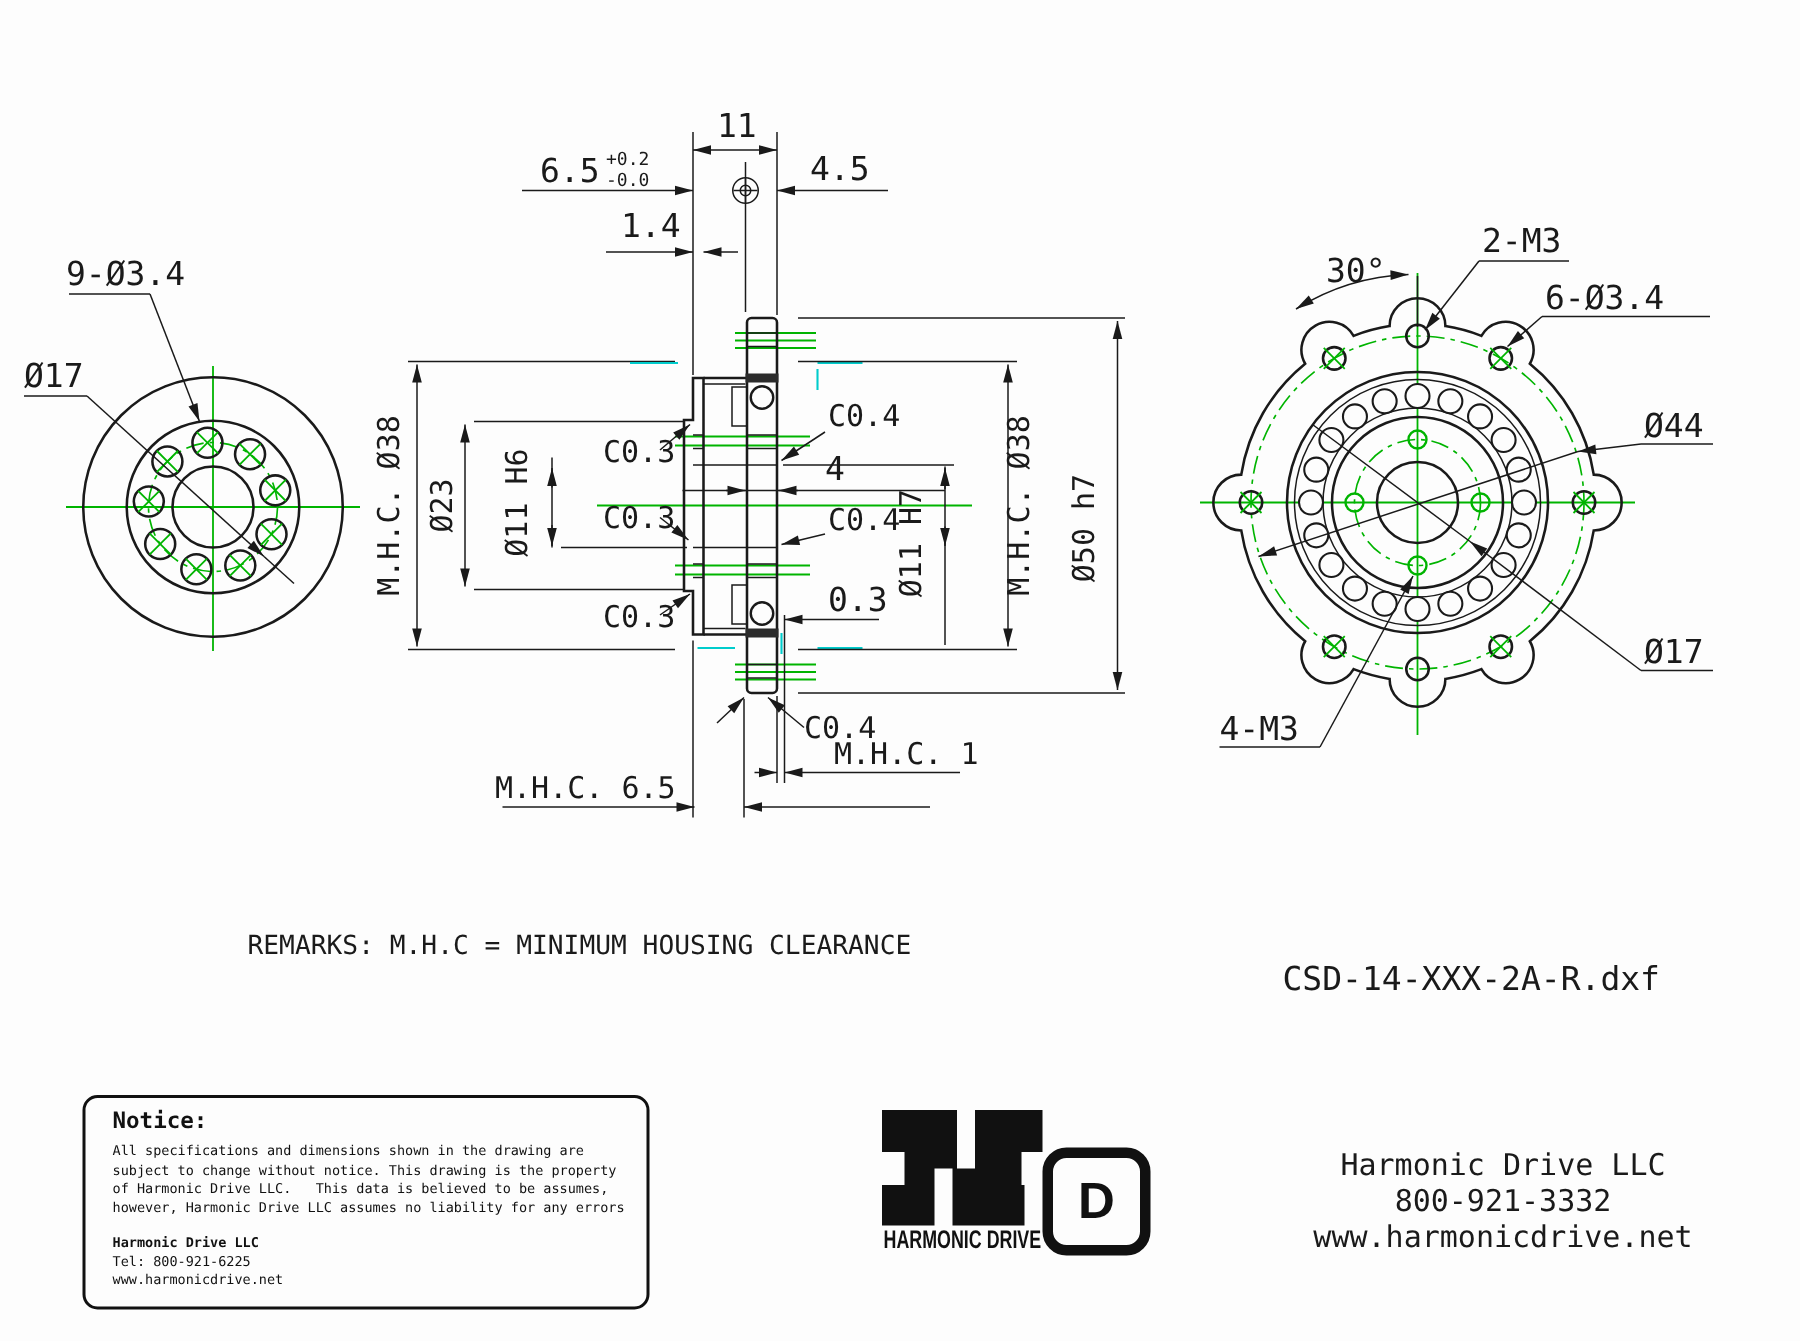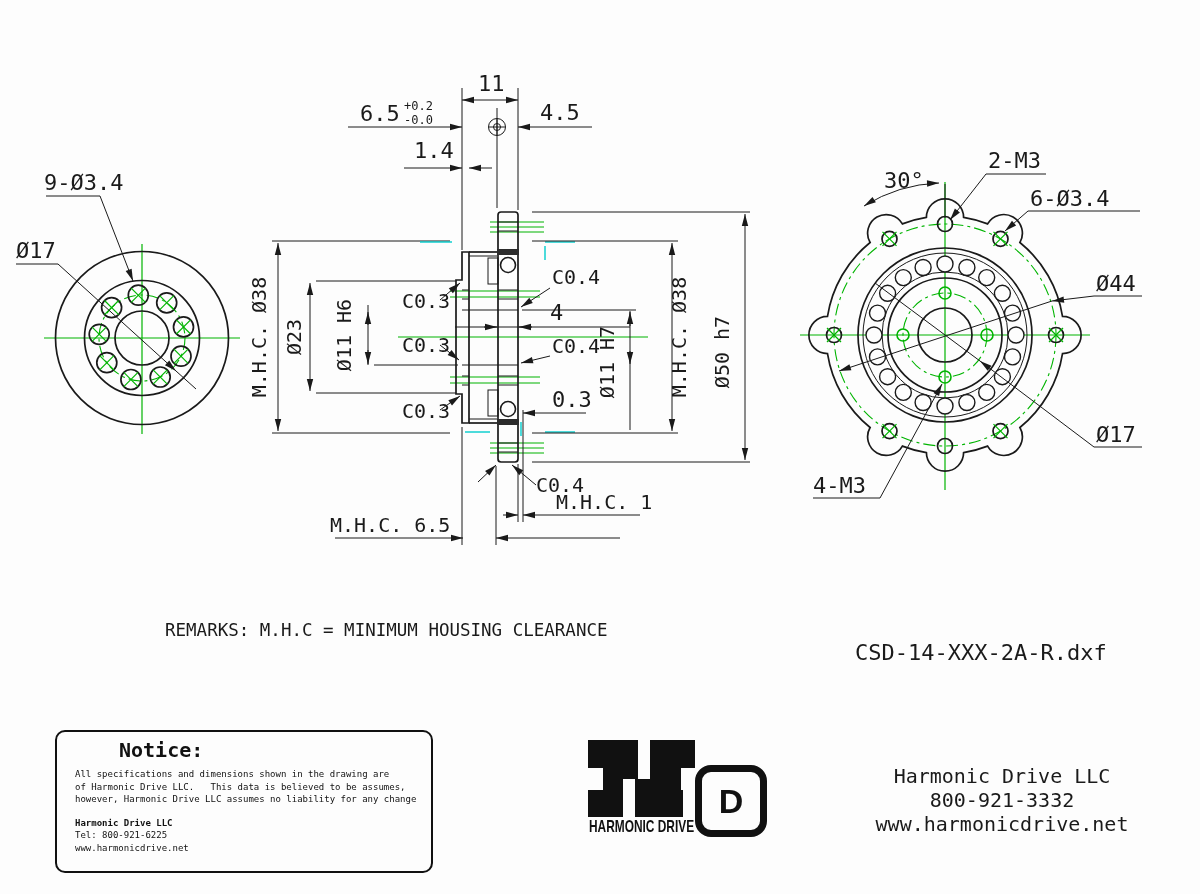--- a/index.html
+++ b/index.html
@@ -13,21 +13,21 @@
   .cyn { stroke:#00cccc; stroke-width:1.4; fill:none; }
   .dim { font-size:20px; }
   .dimb{ font-size:22px; }
   .tol { font-size:12px; }
   .rot { font-size:20px; }
   .lbl { font-size:22px; }
   
   .notice { position:absolute; left:55px; top:730px; width:378px; height:143px;
             border:2px solid #111; border-radius:10px; box-sizing:border-box;
             padding:6px 0 0 18px; color:#111; }
-  .notice .ttl { font-size:20px; font-weight:bold; margin-bottom:6px;margin-left:44px; }
+  .notice .ttl { font-size:15px; font-weight:bold; margin-bottom:6px; }
   .notice .bd  { font-size:9px; font-weight:normal; line-height:12.5px; white-space:pre; }
   .notice .ft  { font-size:9px; font-weight:bold; line-height:12.5px; margin-top:11px; white-space:pre; }
   
   .logo { position:absolute; left:588px; top:737px; width:190px; height:102px; }
   .logo .blk { position:absolute; background:#111; }
   .logo .wht { position:absolute; background:#fdfdfd; }
   .logo .demblem { position:absolute; left:107px; top:28px; width:72px; height:72px;
                    border:7px solid #111; border-radius:16px; box-sizing:border-box;
                    background:#fdfdfd; display:flex; align-items:center; justify-content:center; }
   .logo .demblem span { font-family:"Liberation Sans", sans-serif; font-weight:bold;
@@ -358,22 +358,23 @@
     <text x="1002" y="783" font-size="20" text-anchor="middle">Harmonic Drive LLC</text>
     <text x="1002" y="807" font-size="20" text-anchor="middle">800-921-3332</text>
     <text x="1002" y="831" font-size="20" text-anchor="middle">www.harmonicdrive.net</text>
   </g>
 </svg>
 
 
 <div class="notice">
   <div class="ttl">Notice:</div>
   <div class="bd">All specifications and dimensions shown in the drawing are</div>
+  <div class="bd">subject to change without notice. This drawing is the property</div>
   <div class="bd">of Harmonic Drive LLC.   This data is believed to be assumes,</div>
-  <div class="bd">however, Harmonic Drive LLC assumes no liability for any change</div>
+  <div class="bd">however, Harmonic Drive LLC assumes no liability for any errors</div>
   <div class="ft">Harmonic Drive LLC</div>
   <div class="bd">Tel: 800-921-6225</div>
   <div class="bd">www.harmonicdrive.net</div>
 </div>
 
 
 <div class="logo">
   <div class="blk" style="left:0;   top:3px;  width:50px; height:28px;"></div>
   <div class="blk" style="left:62px;top:3px;  width:45px; height:28px;"></div>
   <div class="blk" style="left:15px;top:31px; width:78px; height:22px;"></div>

